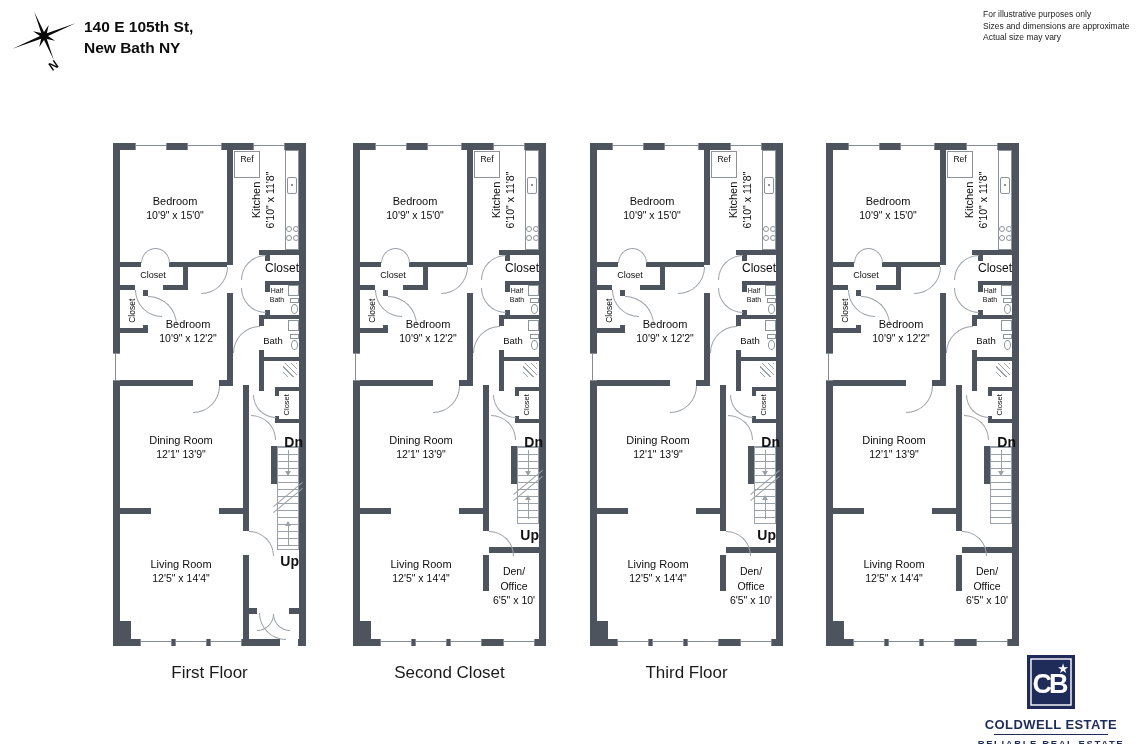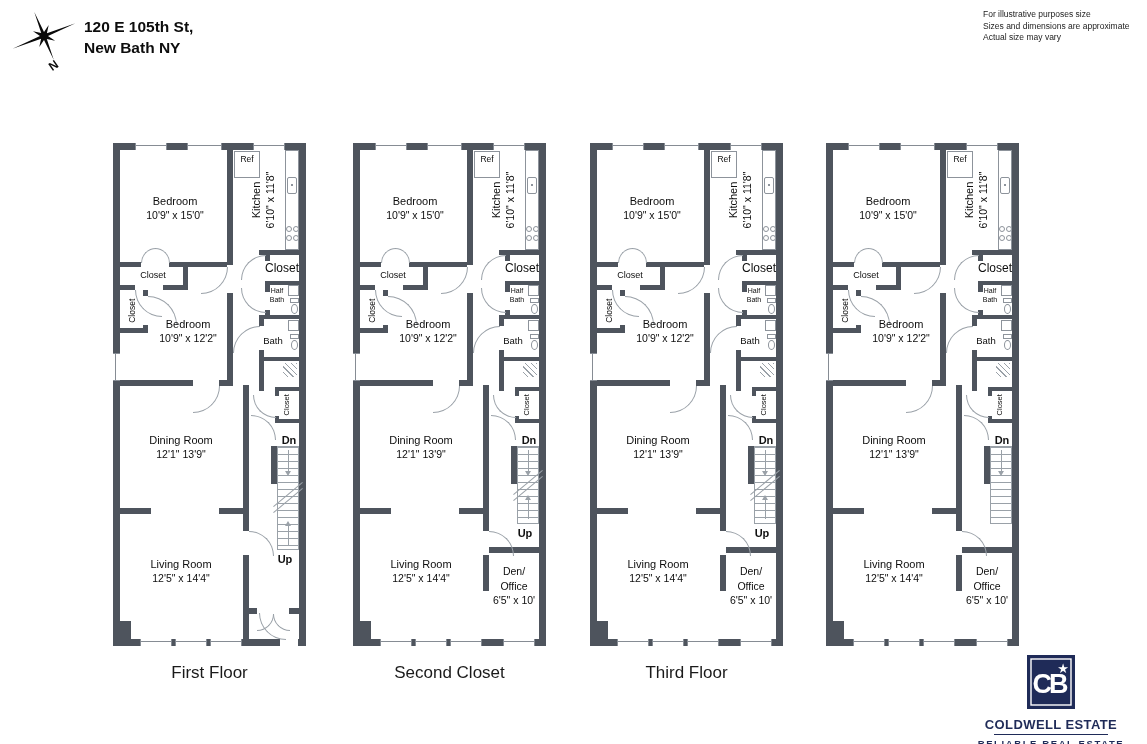--- a/index.html
+++ b/index.html
@@ -34,21 +34,21 @@
   .arrow{position:absolute;width:1px;background:#9aa1a8;left:10px}
   .arrow-dn{top:3px;height:24px}
   .arrow-dn::after{content:"";position:absolute;bottom:-5px;left:-3px;border:3.5px solid transparent;border-top:5px solid #9aa1a8}
   .arrow-up{bottom:4px;height:22px}
   .arrow-up::after{content:"";position:absolute;top:-5px;left:-3px;border:3.5px solid transparent;border-bottom:5px solid #9aa1a8}
   
   .lbl{position:absolute;text-align:center;color:#0d0d0d;font-size:11px;line-height:13.5px}
   .lbl .nm,.lbl .dm{display:block}
   .lbl .dm{font-size:10.5px}
   .rot{transform:rotate(-90deg)}
-  .lbl-dn,.lbl-up{position:absolute;font-size:11px;font-weight:bold;text-align:center;width:28px}
+  .lbl-dn,.lbl-up{position:absolute;font-size:14px;font-weight:bold;text-align:right;width:28px}
   .lbl-dn{left:162px;top:291px}
   .lbl-up{left:158px;top:384px}
   .has-entry .lbl-up{top:410px}
   .den-el{display:none}.has-den .den-el{display:block}
   .f1-el{display:none}.has-entry .f1-el{display:block}
   .floor-title{position:absolute;top:520px;left:0;width:193px;text-align:center;font-size:17px;color:#1a1a1a}
   
   .logo{position:absolute;left:972px;top:655px;width:158px;text-align:center}
   .logo .brand{font-size:13px;font-weight:bold;color:#1f2b58;letter-spacing:.4px;margin-top:4px;white-space:nowrap}
   .logo .rule{width:114px;margin:2px auto 0;border-top:1.5px solid #1f2b58}
@@ -56,26 +56,26 @@
 </style>
 </head>
 <body>
 
 <svg class="compass" width="80" height="82" viewBox="0 0 80 82">
   <polygon fill="#0a0a0a" points="69.5,21.3 40.9,31.2 42.7,22.9 38,30 28.3,9.9 35.2,31.1 27,29.3 34,34 6.5,46.7 35.1,36.8 33.3,45.1 38,38 47.8,58.1 40.8,36.9 49.1,38.7 42,34"></polygon>
   <text x="44" y="70" font-size="12" font-weight="bold" fill="#0a0a0a" transform="rotate(-35 44 66)">N</text>
 </svg>
 
 <div class="address">
-  <div>120 E 105th St,</div>
+  <div>140 E 105th St,</div>
   <div>New Bath NY</div>
 </div>
 
 <div class="disclaimer">
-  <div>For illustrative purposes size</div>
+  <div>For illustrative purposes only</div>
   <div>Sizes and dimensions are approximate</div>
   <div>Actual size may vary</div>
 </div>
 
 <div id="plans-row">
     <div class="plan no-den has-up has-entry" style="left: 113px;">
 
   <i class="w" style="left:0;top:0;width:193px;height:7px"></i>
   <i class="w" style="left:0;top:496px;width:193px;height:7px"></i>
   <i class="w" style="left:0;top:0;width:7px;height:503px"></i>

